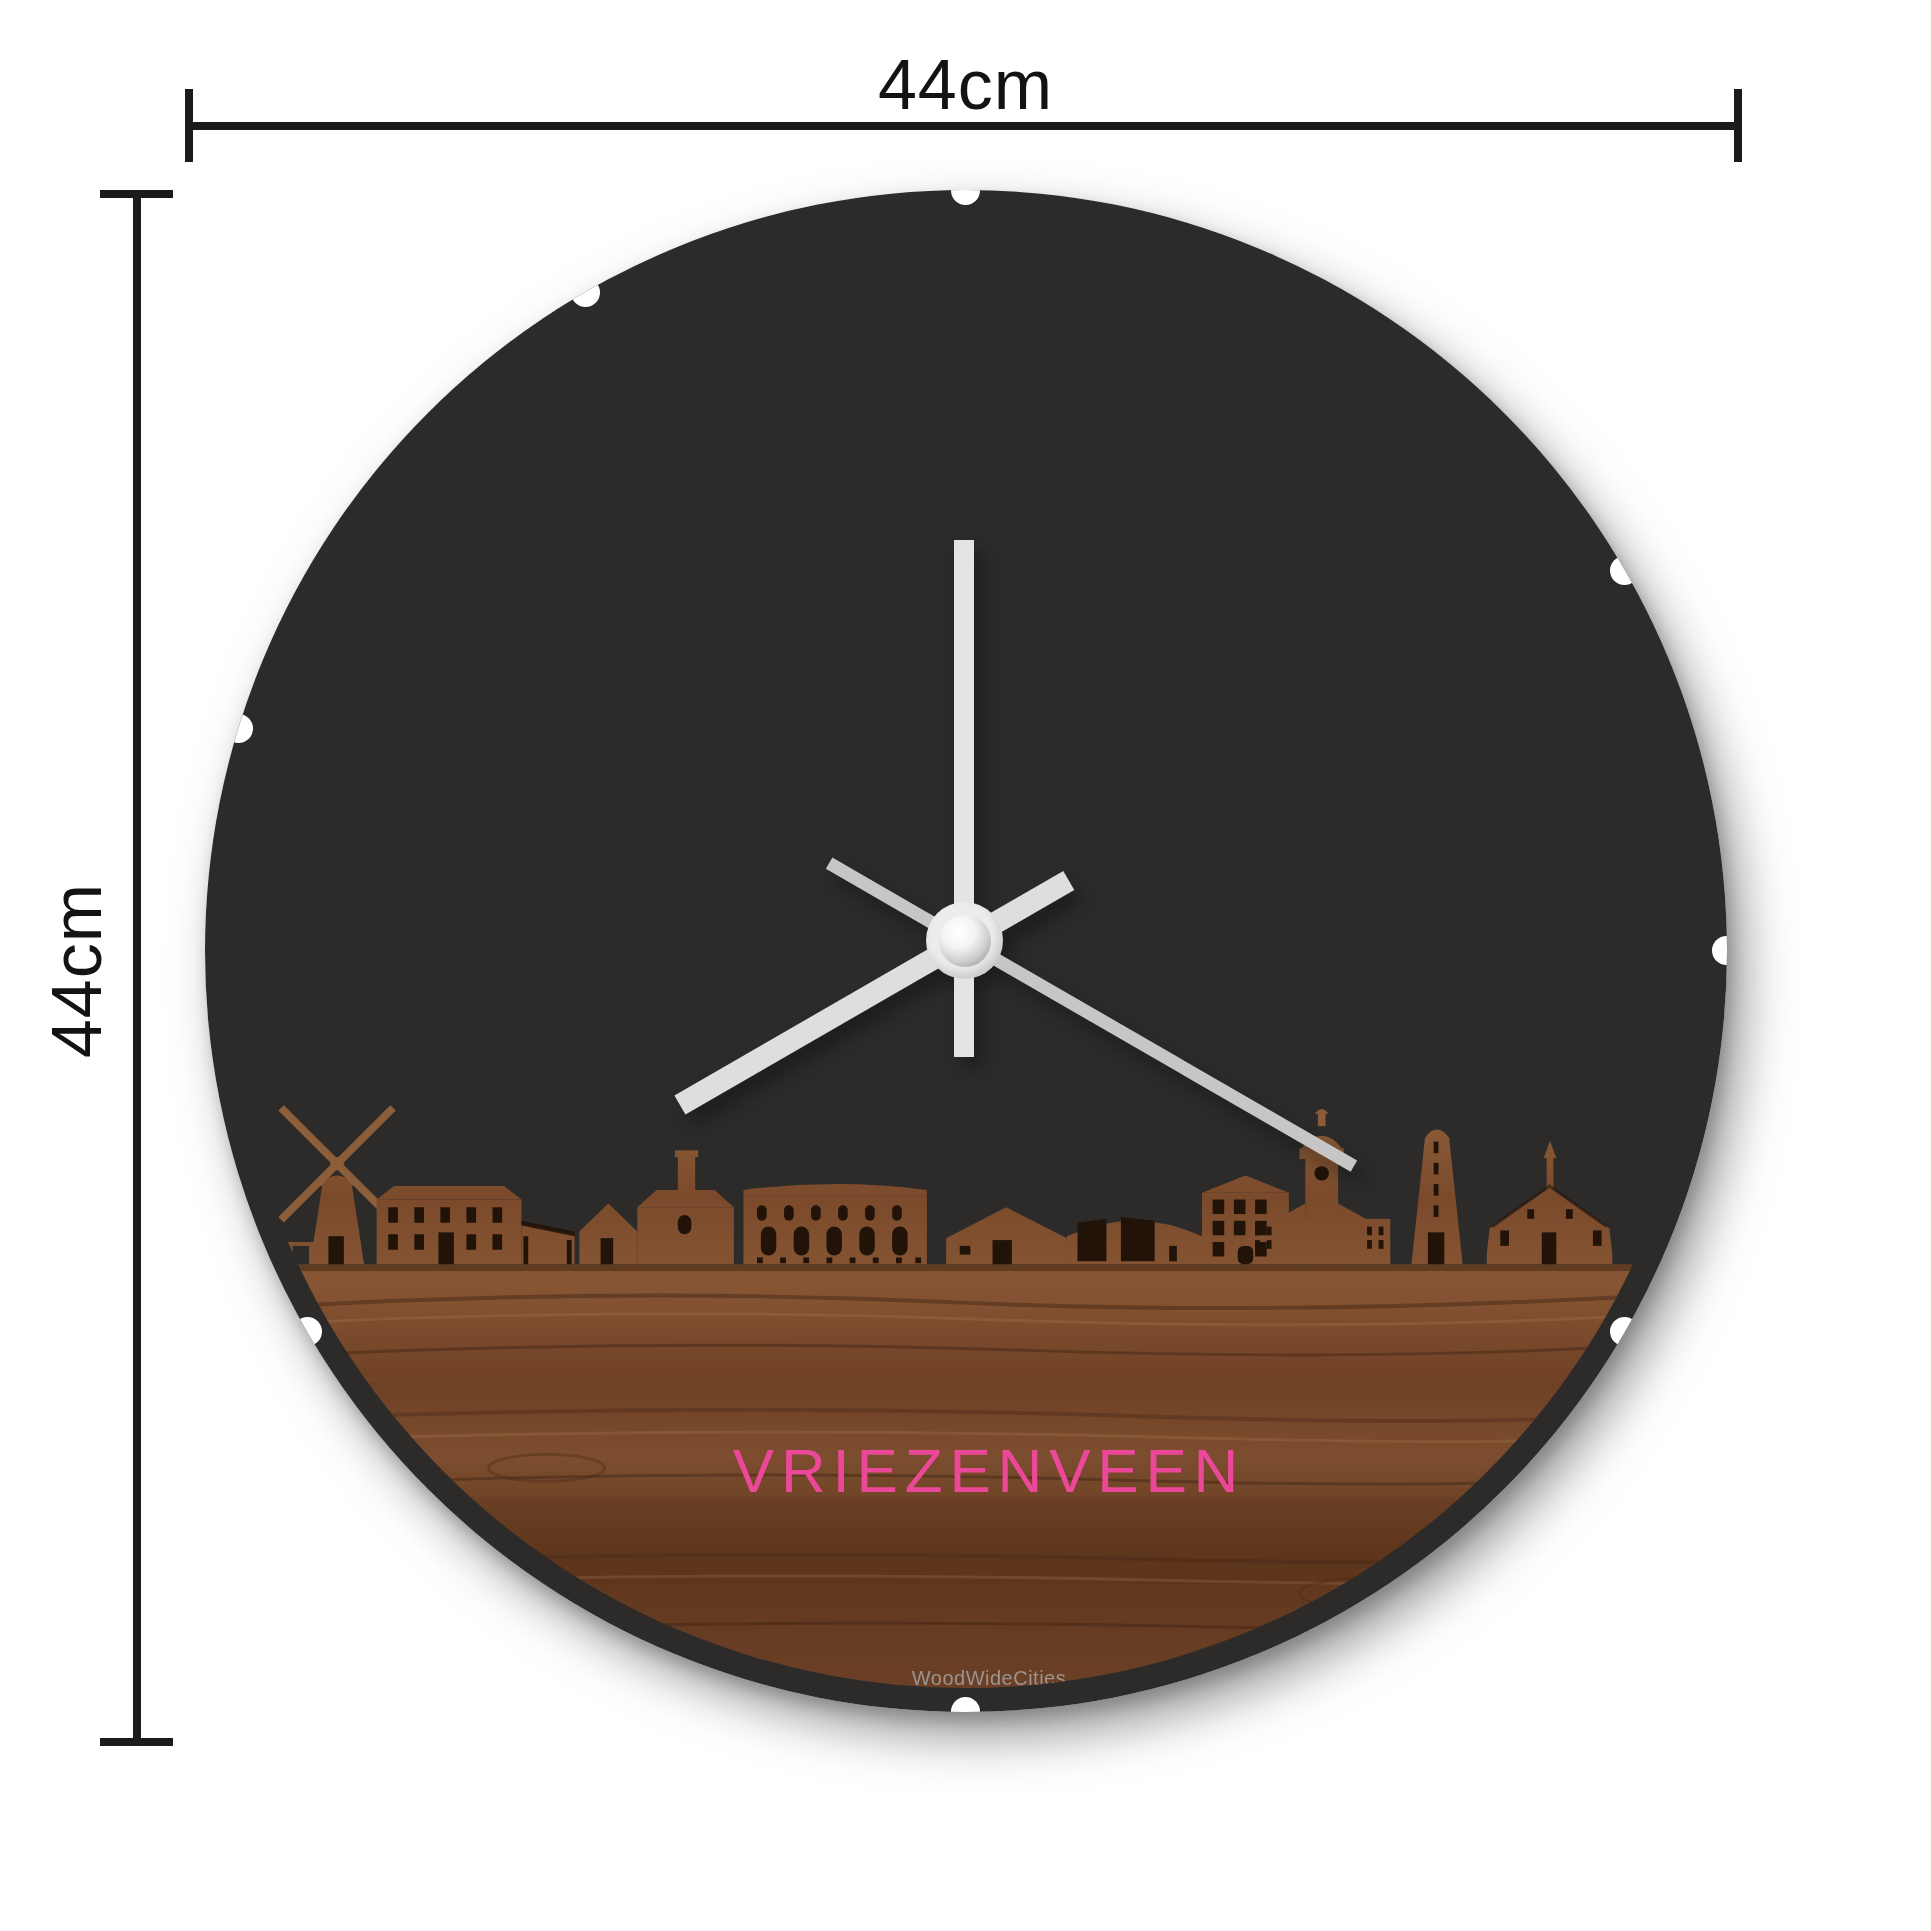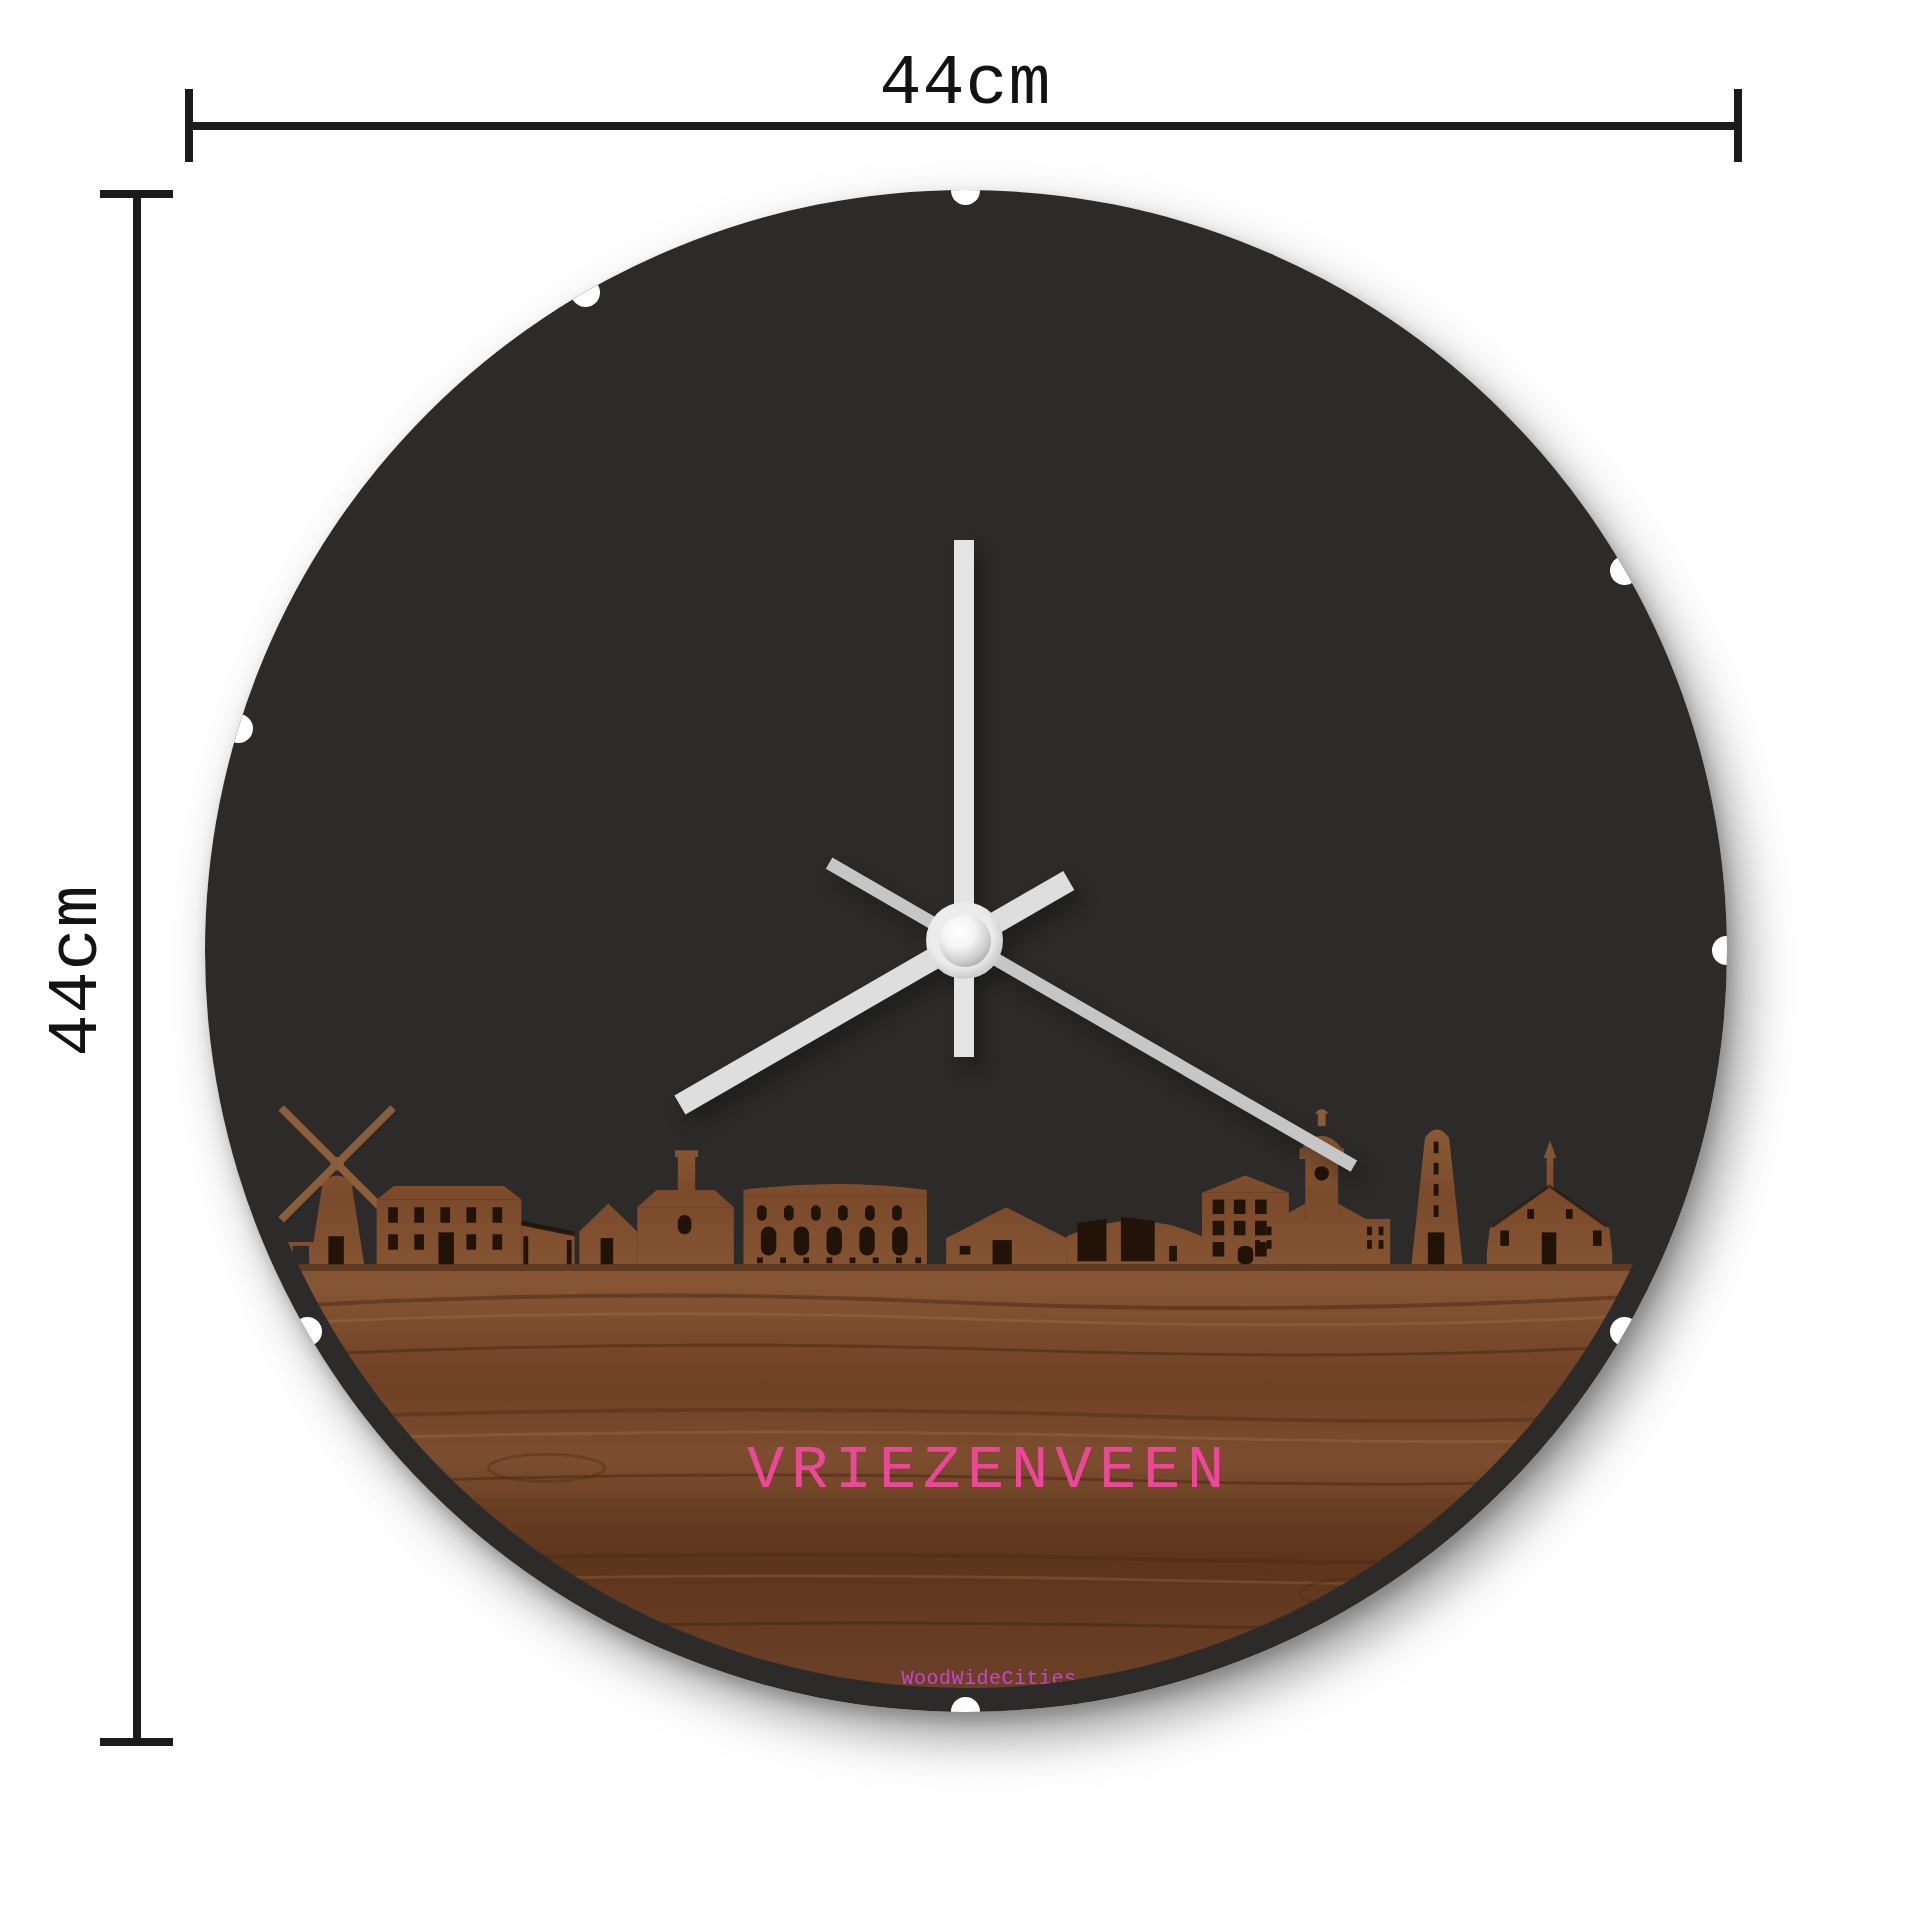--- a/index.html
+++ b/index.html
@@ -1,17 +1,17 @@
 <!DOCTYPE html>
 <html><head>
 <meta charset="utf-8">
 <style>
   html,body{margin:0;padding:0;background:#ffffff;}
   .canvas{position:relative;width:1931px;height:1931px;background:#ffffff;overflow:hidden;
-          font-family:Liberation Mono, monospace;}
+          font-family:Liberation Sans, sans-serif;}
 
   
   .dim{position:absolute;background:#1b1b1b;}
   .dim-line-h{left:189px;top:122px;width:1549px;height:7.7px;}
   .dim-tick-v{width:7.7px;height:73px;top:89px;}
   .tick-h-left{left:185px;}
   .tick-h-right{left:1734px;}
   .dim-line-v{left:133px;top:194px;width:7.7px;height:1551px;}
   .dim-tick-h{width:73px;height:7.7px;left:100px;}
   .tick-v-top{top:190px;}
@@ -27,21 +27,21 @@
   .clock-shadow{position:absolute;left:205px;top:190px;width:1522px;height:1522px;border-radius:50%;
          box-shadow:17.4px 25px 50px rgba(70,70,70,.55), 4.8px 8.7px 15.4px rgba(0,0,0,.22);}
   .notch{position:absolute;width:29px;height:29px;border-radius:50%;background:#ffffff;}
 
   .wood-clip{position:absolute;left:23px;top:23px;width:1475px;height:1475px;border-radius:50%;overflow:hidden;}
   .skyline-svg{position:absolute;left:0;top:0;width:1475px;height:1475px;display:block;}
 
   .city-label{position:absolute;left:0;top:1222px;width:1522px;text-align:center;
               font-size:62px;letter-spacing:6.8px;color:#ec4899;}
   .brand-label{position:absolute;left:0;top:1454px;width:1522px;text-align:center;
-               font-size:20px;letter-spacing:0.5px;color:#d946ef;opacity:.85;}
+               font-size:20px;letter-spacing:0.5px;color:#a3a3a3;opacity:.85;}
 
   
   .hands{position:absolute;left:760px;top:751px;width:0;height:0;
          filter:drop-shadow(8.7px 12.6px 8.7px rgba(0,0,0,.32));}
   .hand{position:absolute;}
   .hand-minute{left:-10.6px;top:-401px;width:20px;height:517px;background:#e4e4e4;
                transform-origin:50% 401px;}
   .hand-hour{left:-11.6px;top:-328px;width:22px;height:449px;background:#dedede;
              transform-origin:50% 328px;}
   .hand-second{left:-6.8px;top:-450px;width:12.6px;height:606px;background:#c6c6c6;

